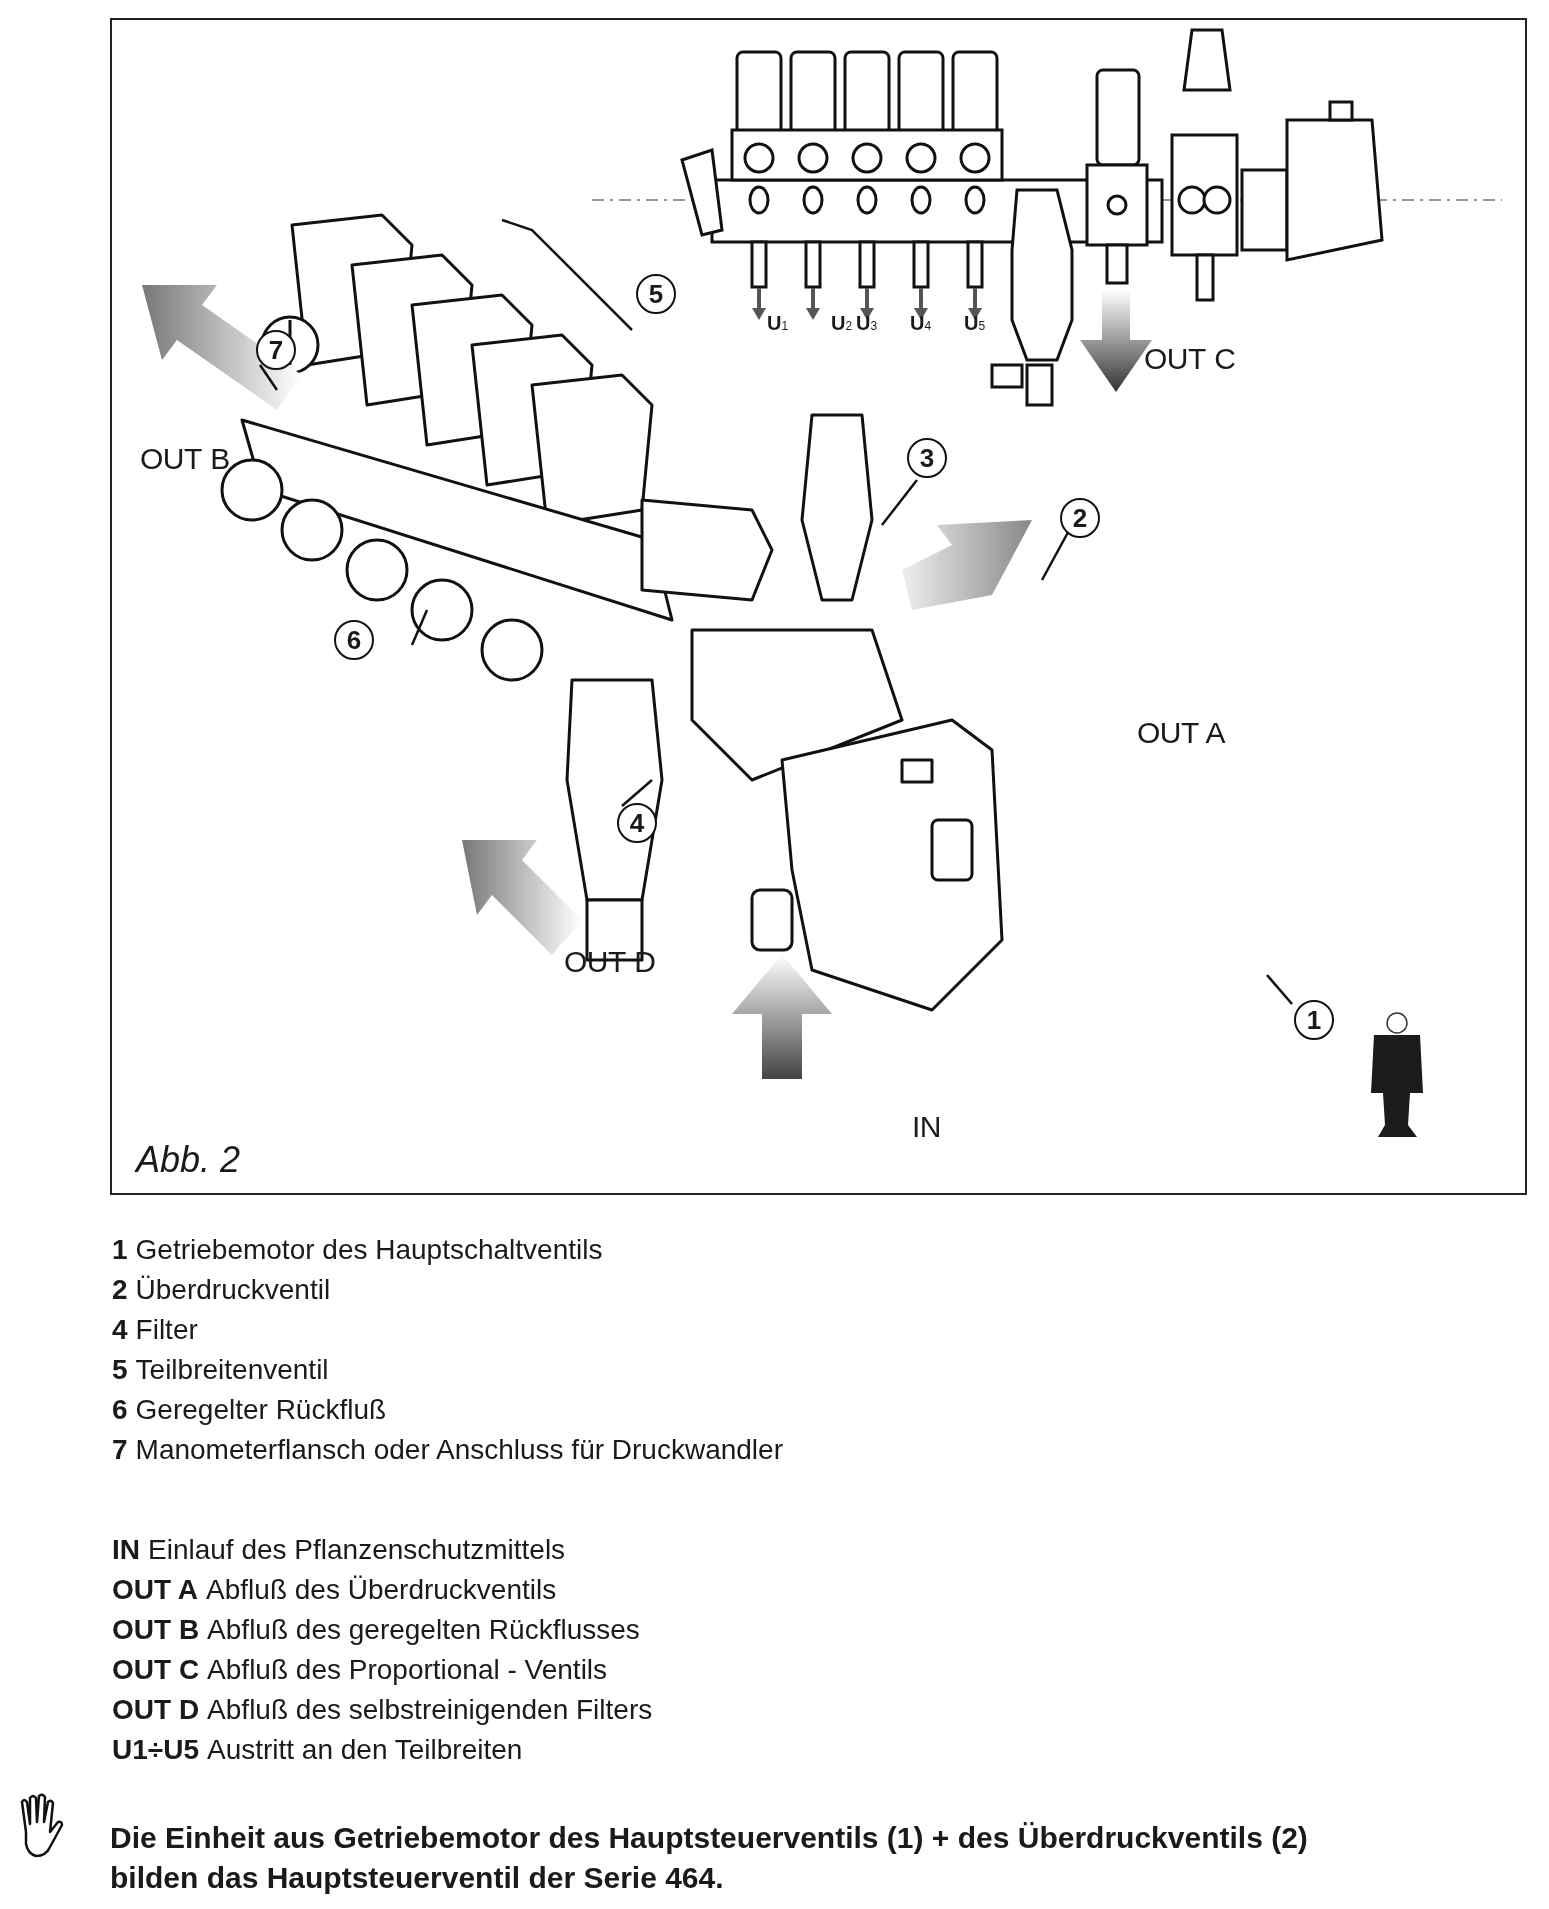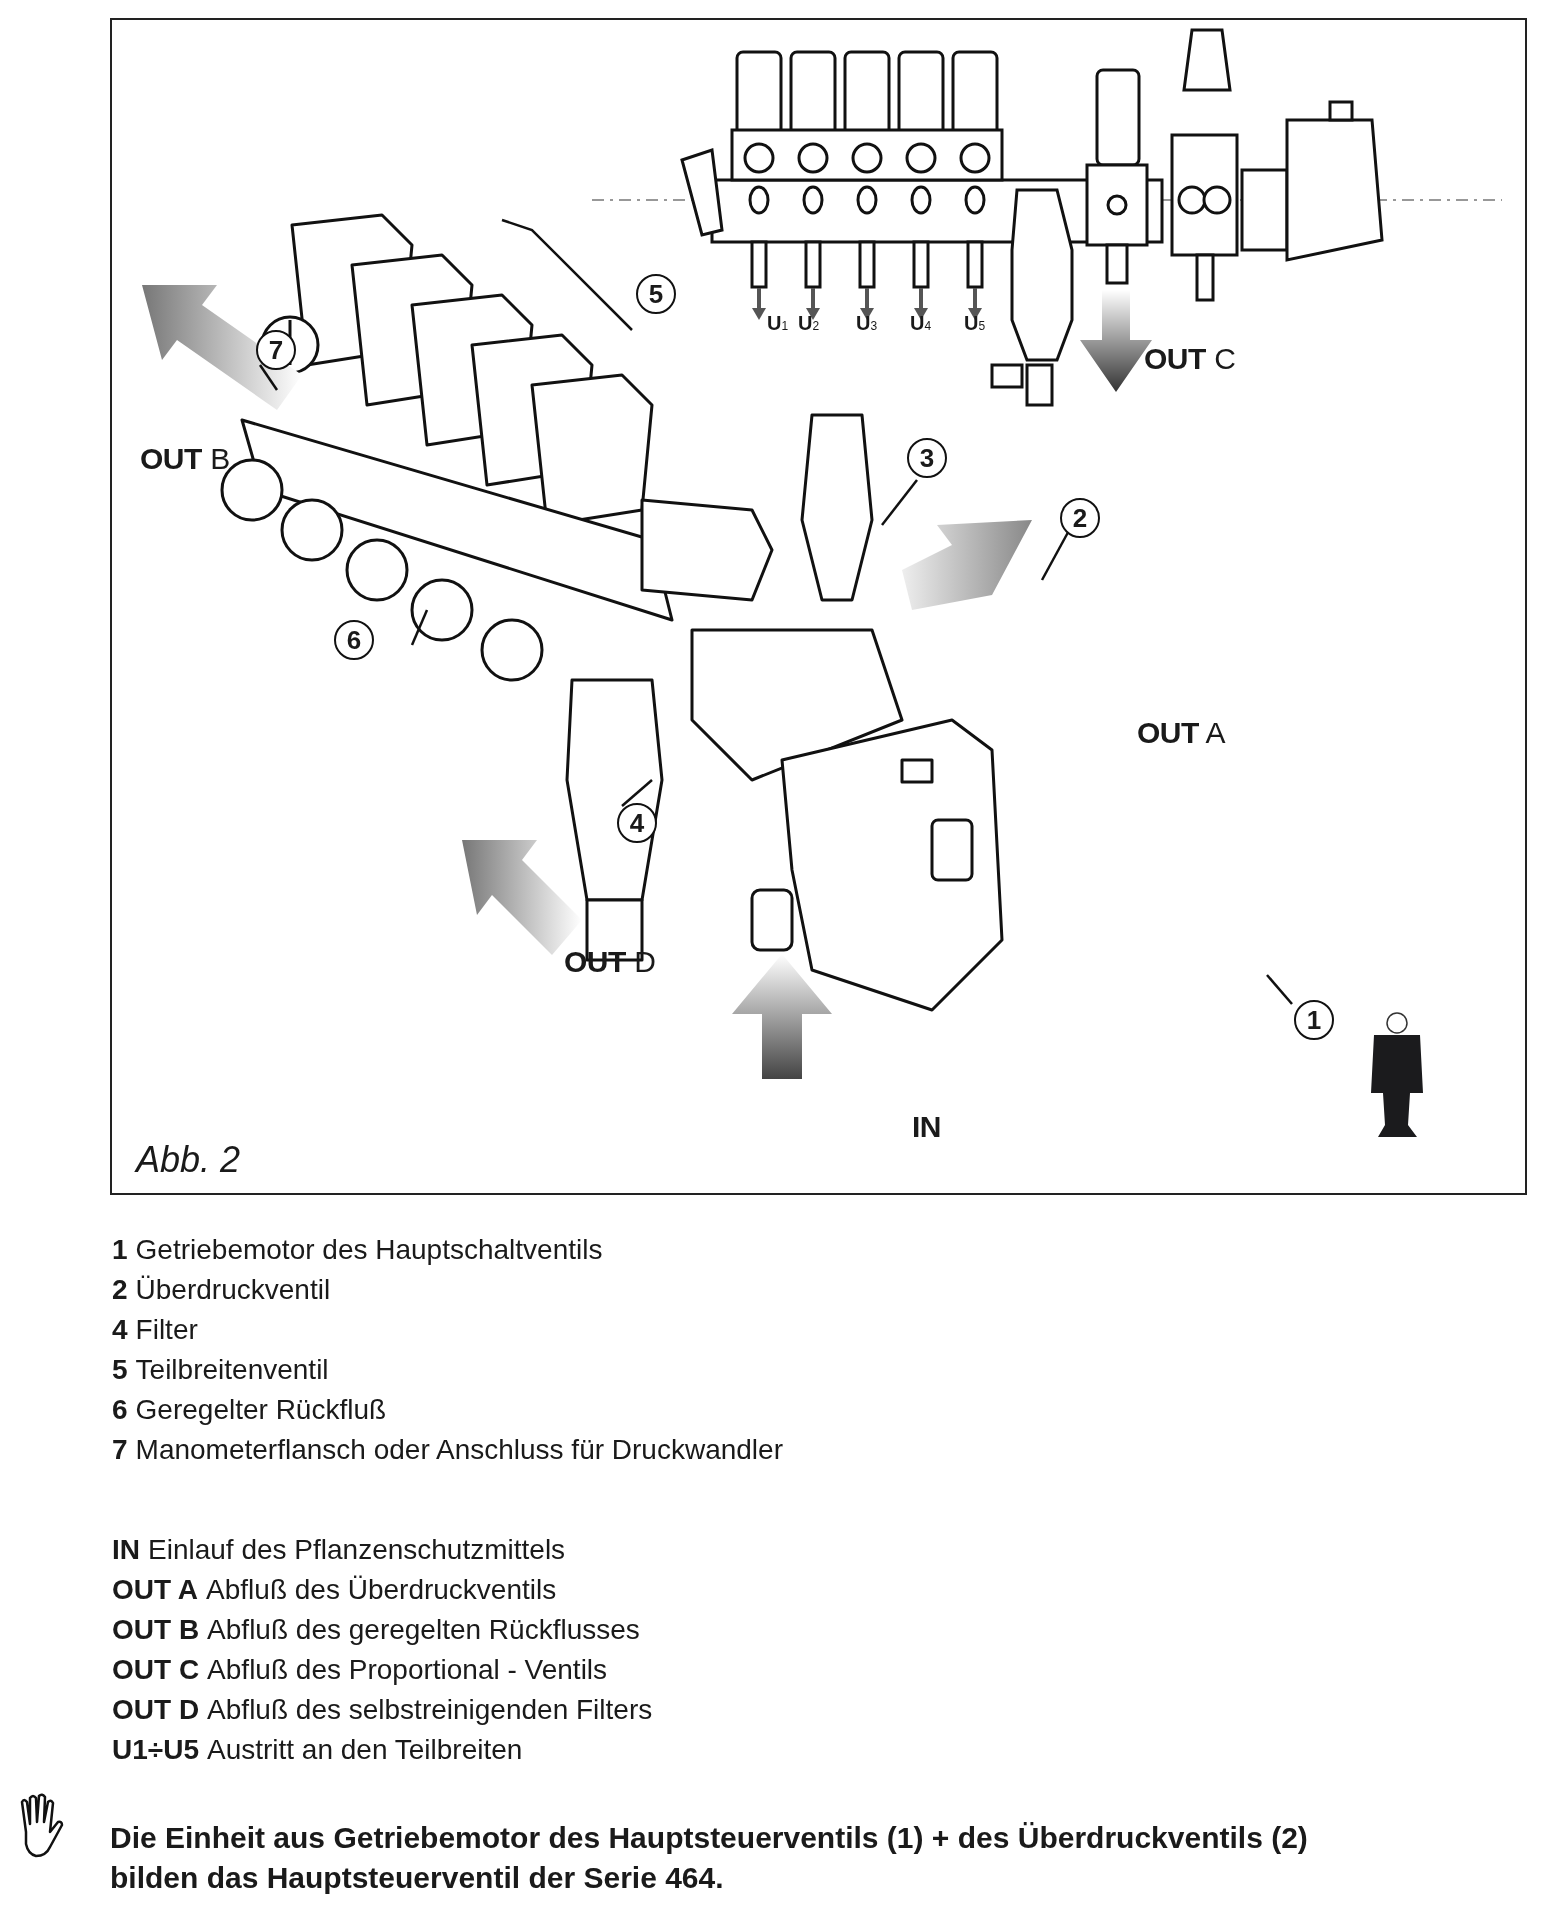--- a/index.html
+++ b/index.html
@@ -3,21 +3,21 @@
 <meta charset="utf-8">
 <style>
   html, body { margin: 0; padding: 0; background: #ffffff; }
   body { width: 1549px; height: 1909px; position: relative; overflow: hidden;
          font-family: "Liberation Sans", sans-serif; color: #1a1a1a; }
   .figure { position: absolute; left: 110px; top: 18px; width: 1417px; height: 1177px;
             border: 2px solid #222; box-sizing: border-box; background: #fff; }
   .figure svg { position: absolute; left: 0; top: 0; }
   .fig-caption { position: absolute; left: 24px; bottom: 12px; font-size: 36px; font-style: italic; }
   .lbl { position: absolute; font-size: 30px; white-space: nowrap; }
-  .lbl b { font-weight: 700; letter-spacing: -0.5px; }
+  .lbl b { font-weight: 400; letter-spacing: -0.5px; }
   .lbl .light { font-weight: 400; }
   .ulbl { position: absolute; font-size: 20px; font-weight: 900; }
   .ulbl sub { font-size: 12px; font-weight: 400; vertical-align: baseline; }
   .callout { position: absolute; width: 40px; height: 40px; border: 2.5px solid #111; border-radius: 50%;
              box-sizing: border-box; display: flex; align-items: center; justify-content: center;
              font-size: 26px; font-weight: 700; background: #fff; }
   .legend { position: absolute; left: 112px; font-size: 28px; line-height: 40px; }
   .legend .row { white-space: nowrap; }
   .legend .key { font-weight: 900; margin-right: 8px; }
   .note { position: absolute; left: 110px; top: 1786px; font-size: 30px; font-weight: 700; line-height: 40px; margin-top: 32px; }
@@ -185,21 +185,21 @@
     <b>OUT</b> <span class="light">A</span>
   </div>
   <div class="lbl" style="left:452px; top:925px;">
     <b>OUT</b> <span class="light">D</span>
   </div>
   <div class="lbl" style="left:800px; top:1090px;">
     <b>IN</b>
   </div>
 
   <div class="ulbl" style="left:636px; top:292px;margin-left:19px;"><span>U</span><sub>1</sub></div>
-  <div class="ulbl" style="left:686px; top:292px;"><span>U</span><sub>2</sub></div>
+  <div class="ulbl" style="left:719px; top:292px;"><span>U</span><sub>2</sub></div>
   <div class="ulbl" style="left:744px; top:292px;"><span>U</span><sub>3</sub></div>
   <div class="ulbl" style="left:798px; top:292px;"><span>U</span><sub>4</sub></div>
   <div class="ulbl" style="left:852px; top:292px;"><span>U</span><sub>5</sub></div>
 
   <div class="fig-caption">Abb. 2</div>
 </div>
 
 <div class="legend" style="top:1230px;">
   <div class="row"><span class="key">1</span><span>Getriebemotor des Hauptschaltventils</span></div>
   <div class="row"><span class="key">2</span><span>Überdruckventil</span></div>

